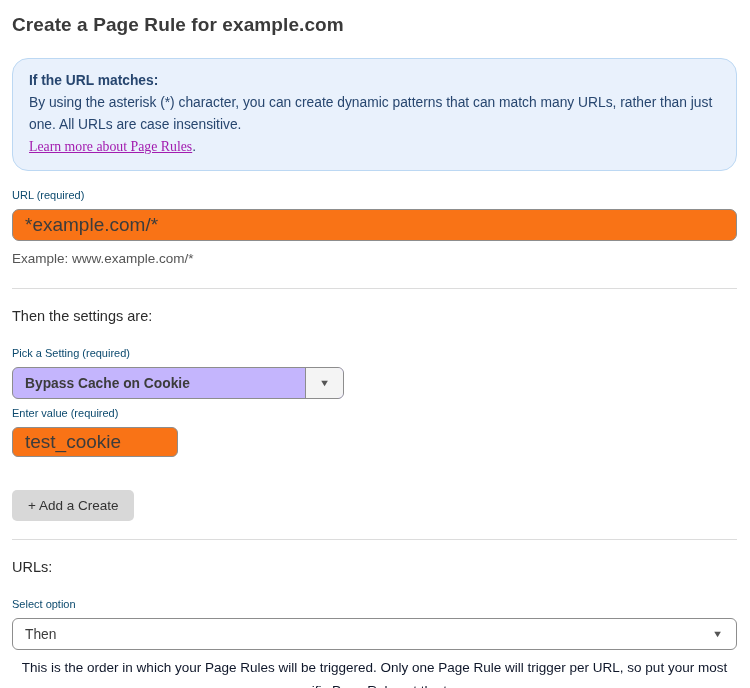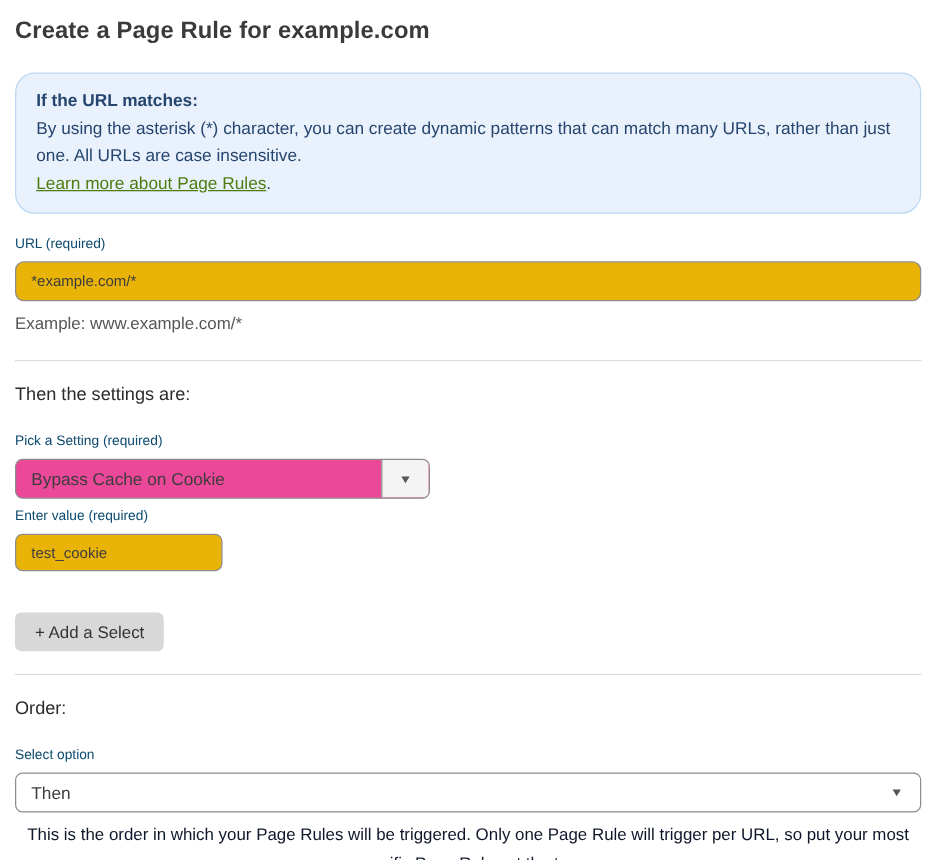--- a/index.html
+++ b/index.html
@@ -25,41 +25,42 @@
     border: 1px solid #bcd8f3;
     border-radius: 16px;
     padding: 11px 16px 12px 16px;
     margin-bottom: 18px;
     color: #27466f;
     line-height: 22px;
     font-size: 13.8px;
   }
   .info-box .info-heading { font-weight: bold; }
   .info-box a.info-link {
-    color: #4d7c0f;
+    color: #a21caf;
     text-decoration: underline;
     cursor: pointer;
+    font-family: Liberation Serif, serif;
   }
 
   
   .field-label {
     color: #0c4a6e;
     font-size: 11px;
     margin-bottom: 8px;
     display: block;
   }
   .text-input {
     font-family: "Liberation Sans", sans-serif;
-    font-size: 12px;
+    font-size: 19px;
     color: #3c3c3c;
     border: 1px solid #8d8d8d;
     border-radius: 7px;
     height: 32px;
     padding: 0 12px;
-    background: #eab308;
+    background: #f97316;
     outline: none;
     display: block;
   }
   .full-width { width: 100%; }
 
   .help-text {
     color: #555555;
     font-size: 13.5px;
     margin-top: 7px;
     line-height: 22px;
@@ -80,24 +81,25 @@
 
   
   .settings-row { display: flex; align-items: flex-start; flex-direction: column; }
   .setting-col { width: 332px; margin-right: 23px; }
   .value-col { padding-top: 8px; }
 
   .select-composed {
     display: flex;
     border: 1px solid #8d8d8d;
     border-radius: 6px;
-    background: #ec4899;
+    background: #c4b5fd;
     height: 32px;
     overflow: hidden;
     cursor: pointer;
+    font-weight: bold;
   }
   .select-composed .select-text {
     flex: 1;
     display: flex;
     align-items: center;
     padding-left: 12px;
     color: #3c3c3c;
     font-size: 13.8px;
     white-space: nowrap;
   }
@@ -196,25 +198,25 @@
           <span class="caret">▼</span>
         </div>
       </div>
     </div>
     <div class="value-col">
       <label class="field-label">Enter value (required)</label>
       <input type="text" class="text-input value-input" value="test_cookie" style="">
     </div>
   </div>
 
-  <button class="btn btn-gray add-setting-btn">+ Add a Select</button>
+  <button class="btn btn-gray add-setting-btn">+ Add a Create</button>
 
   <hr class="divider">
 
-  <h2 class="section-heading">Order:</h2>
+  <h2 class="section-heading">URLs:</h2>
 
   <label class="field-label">Select option</label>
   <div class="select-single">
     <span>Then</span>
     <span class="caret">▼</span>
   </div>
   <div class="order-help">This is the order in which your Page Rules will be triggered. Only one Page Rule will trigger per URL, so put your most specific Page Rules at the top.</div>
 
   <hr class="divider">
 

